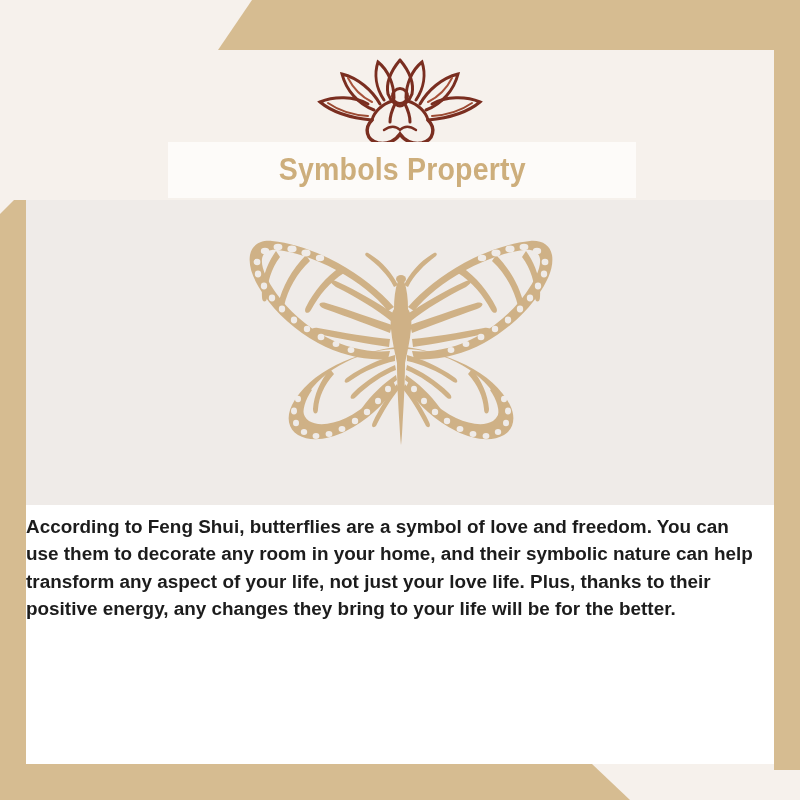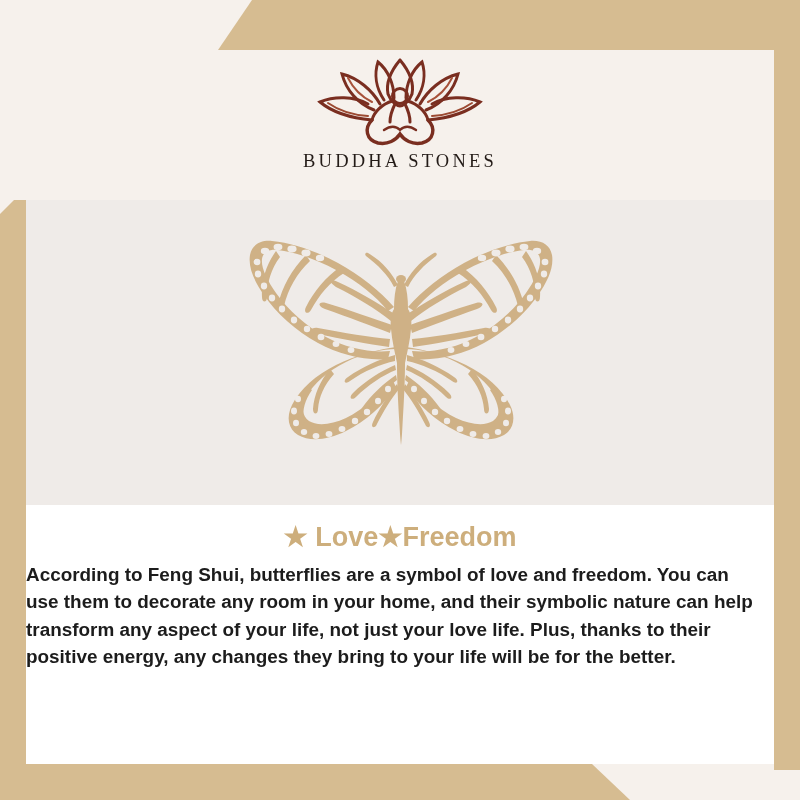--- a/index.html
+++ b/index.html
@@ -152,20 +152,23 @@
           <path d="M93 48 C96 54 98 60 98 66" stroke-width="3"></path>
 
           <path d="M60 64 C52 72 54 84 66 87 C76 89 84 84 88 78 C92 84 100 89 110 87 C122 84 124 72 116 64" stroke-width="3.4"></path>
 
           <path d="M72 74 C78 70 84 70 88 74 C92 70 98 70 104 74" stroke-width="2.4"></path>
         </g>
       </svg>
       <div class="logo-text">BUDDHA STONES</div>
     </div>
 
+    <div class="title-banner">
+      <div class="title-text">Symbols Property</div>
+    </div>
 
     <div class="butterfly-area">
       <svg class="butterfly-svg" viewBox="0 0 360 230">
         <g fill="#cfb186">
 
           <path d="M178 52 C175 60 174 70 174 80 C171 84 170 92 171 100 C172 112 175 124 177 134
                    C177 150 178 172 179.5 196 C180 206 180.5 212 181 216
                    C181.5 212 182 206 182.5 196 C184 172 185 150 185 134
                    C187 124 190 112 191 100 C192 92 191 84 188 80
                    C188 70 187 60 184 52 C183 48 179 48 178 52 Z"></path>
@@ -302,18 +305,17 @@
             <ellipse cx="158" cy="172" rx="3.0" ry="3.2"></ellipse>
             <ellipse cx="168" cy="160" rx="3.0" ry="3.2"></ellipse>
             <ellipse cx="78" cy="170" rx="3.0" ry="3.2"></ellipse>
           </g>
         </g>
       </svg>
     </div>
 
 
     <div class="text-section">
-      <div class="headline">★ Love★Freedom</div>
       <div class="body-copy">According to Feng Shui, butterflies are a symbol of love and freedom. You can use them to decorate any room in your home, and their symbolic nature can help transform any aspect of your life, not just your love life. Plus, thanks to their positive energy, any changes they bring to your life will be for the better.</div>
     </div>
 
   </div>
 </div>
 
 </body></html>

